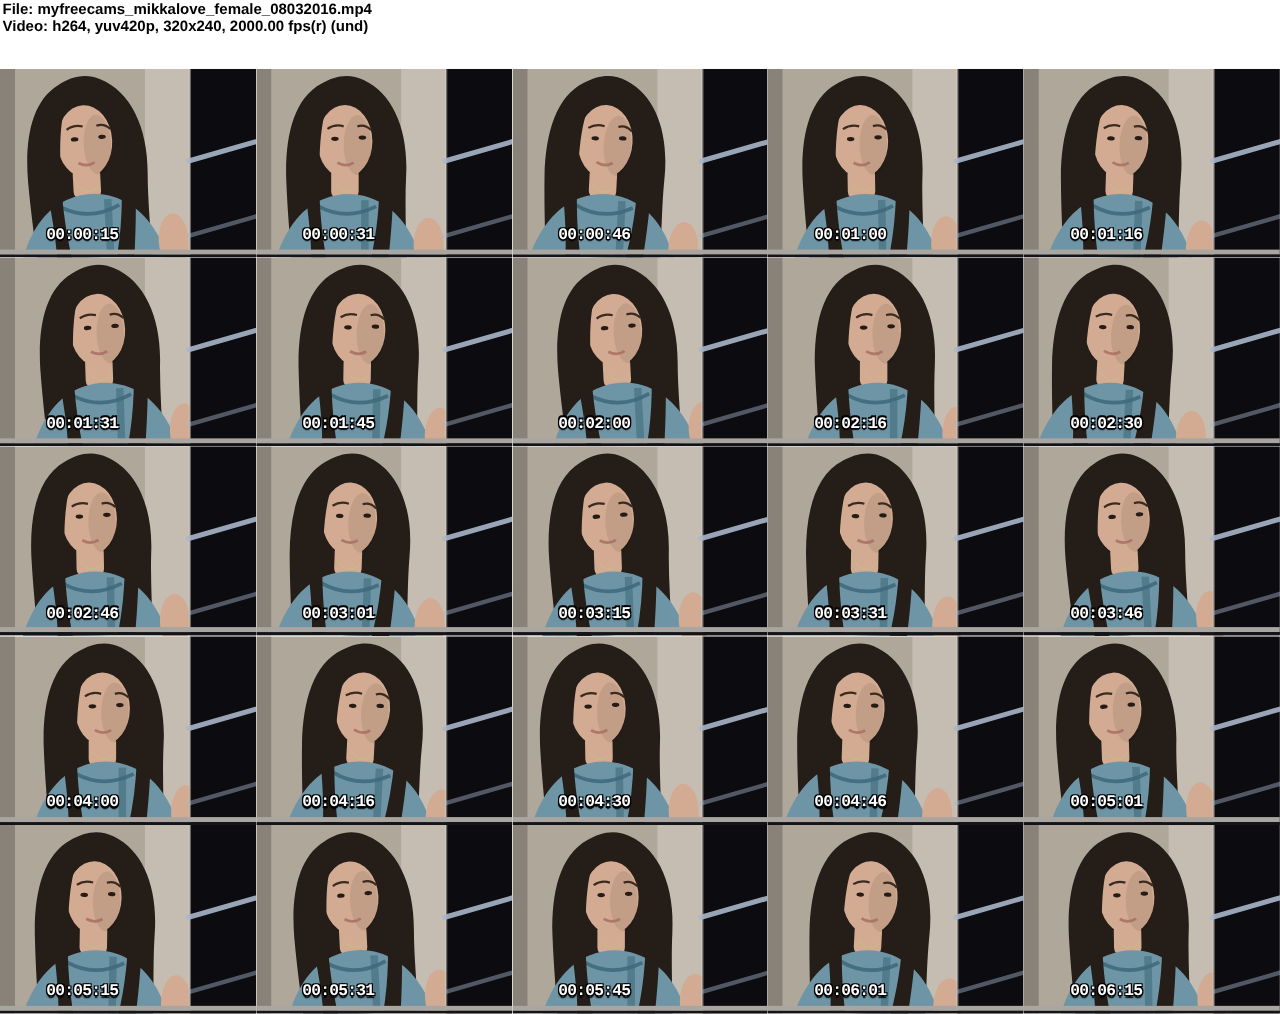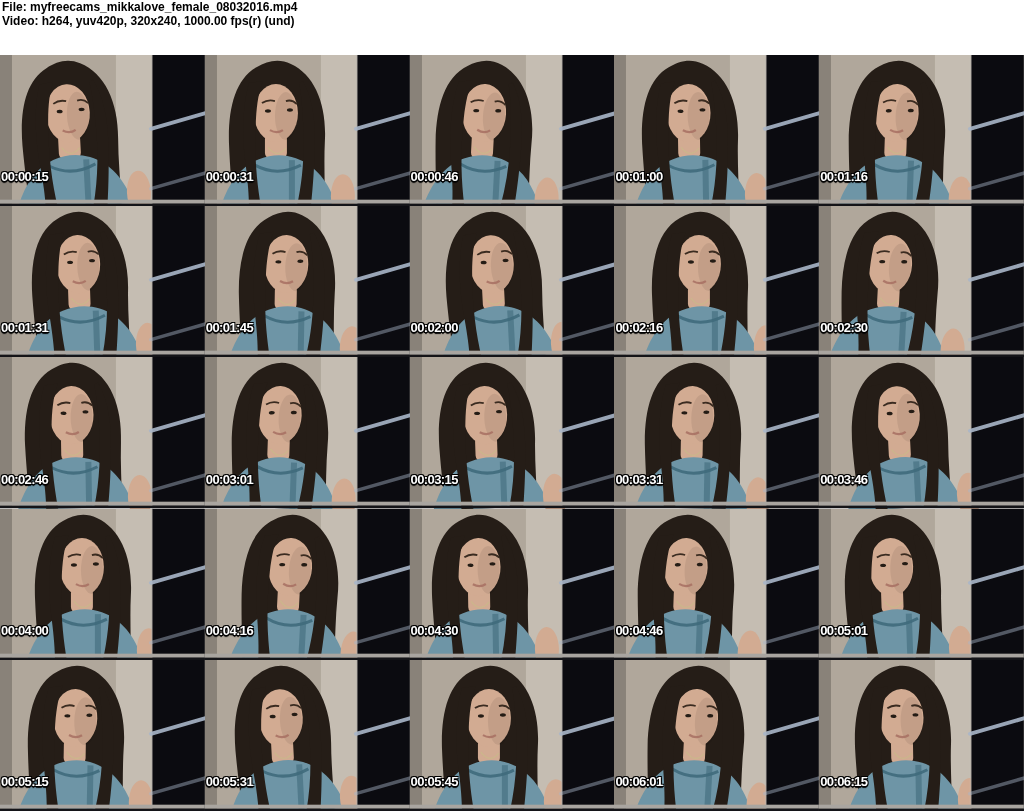--- a/index.html
+++ b/index.html
@@ -21,30 +21,31 @@
     display:grid;
     grid-template-columns:repeat(5, 204.8px);
     grid-template-rows:repeat(5, 151.2px);
     width:1024px; height:756px;
   }
   figure.thumb {
     margin:0; position:relative; overflow:hidden;
   }
   figure.thumb svg { display:block; width:100%; height:100%; }
   .ts {
-    position:absolute; left:1px; bottom:22px;
+    position:absolute; left:1px; bottom:11px;
     color:var(--timestamp-text, #fff);
-    font-family:Liberation Sans, sans-serif;
+    font-family:Liberation Mono, monospace;
     font-size:13px; font-weight:bold; letter-spacing:-0.6px;
     text-shadow:
       -1px -1px 0 var(--timestamp-outline,#000),
        1px -1px 0 var(--timestamp-outline,#000),
       -1px  1px 0 var(--timestamp-outline,#000),
        1px  1px 0 var(--timestamp-outline,#000),
        0    2px 1px var(--timestamp-outline,#000);
+    padding-left: 36px;
   }
   
   .wall        { fill:var(--wall, #b0a79b); }
   .wall-light  { fill:var(--wall-light, #d9d3c9); opacity:.5; }
   .wall-shade  { fill:#000; opacity:.22; }
   .hair        { fill:var(--hair, #251d17); }
   .skin        { fill:var(--skin, #d2ab92); }
   .face-shade  { fill:#000; opacity:.07; }
   .brow        { stroke:#3a2b20; stroke-width:1.8; fill:none; }
   .eye         { fill:#241c15; }
@@ -59,21 +60,21 @@
   .desk        { fill:var(--desk, #a9a5a0); }
   .desk-shadow { fill:#141418; }
 </style>
 </head>
 <body>
 
 <div class="page">
 
   <header class="meta">
     <div>File: myfreecams_mikkalove_female_08032016.mp4</div>
-    <div>Video: h264, yuv420p, 320x240, 1000.00 fps(r) (und)</div>
+    <div>Video: h264, yuv420p, 320x240, 2000.00 fps(r) (und)</div>
   </header>
 
   <div class="grid">
   <figure class="thumb">
     <svg viewBox="0 0 205 151" preserveAspectRatio="none">
 
       <rect class="wall" x="0" y="0" width="205" height="151"></rect>
       <rect class="wall-light" x="116" y="0" width="38" height="151"></rect>
       <rect class="wall-shade" x="0" y="0" width="12" height="151"></rect>
 

